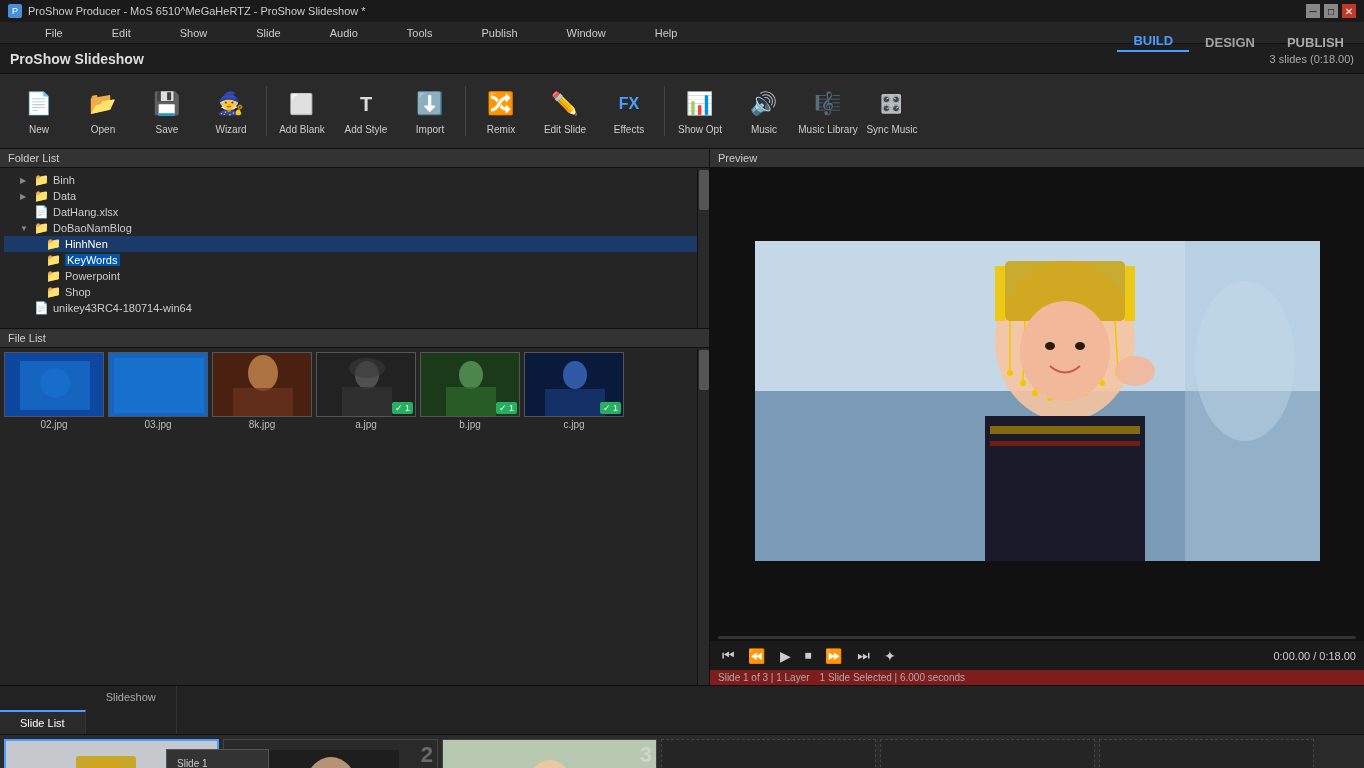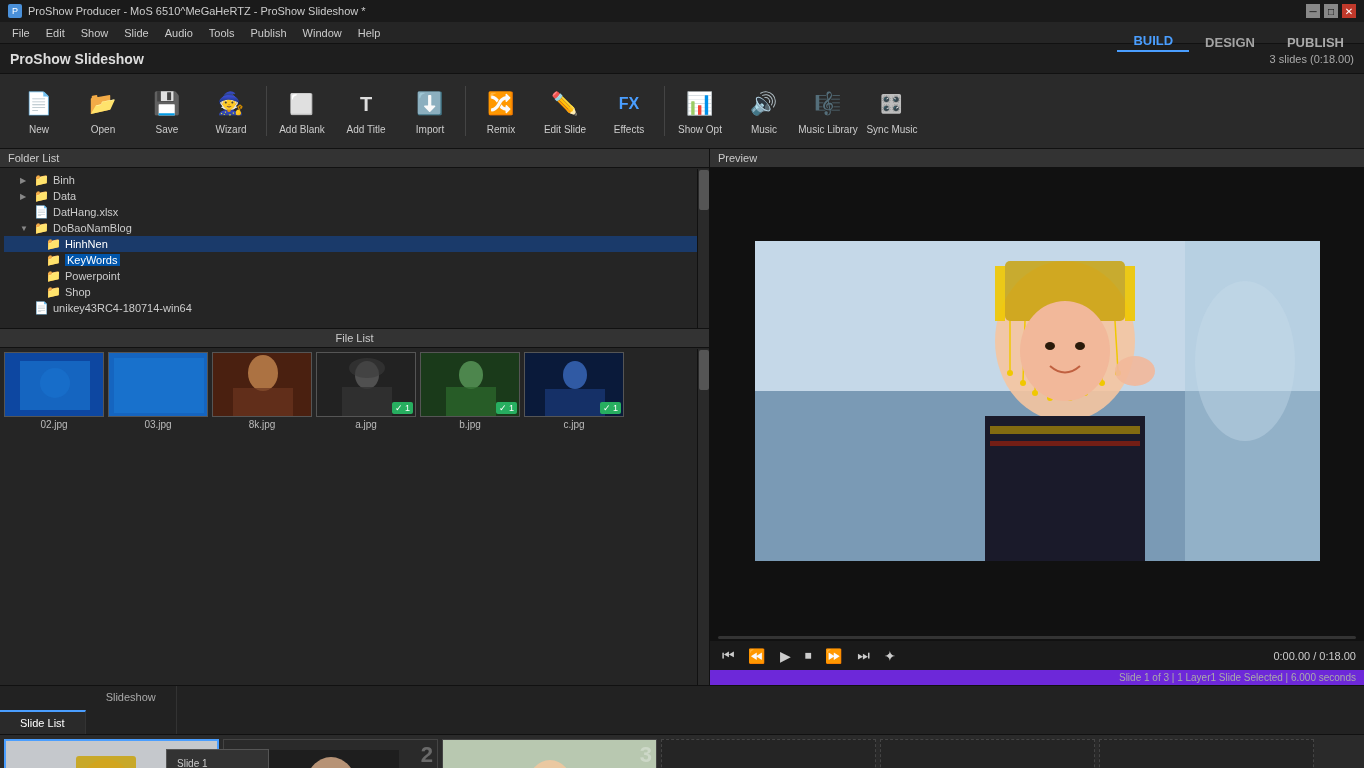--- a/index.html
+++ b/index.html
@@ -11,21 +11,21 @@
     #title-bar-icon { width: 14px; height: 14px; background: #4a90d9; border-radius: 2px; display: flex; align-items: center; justify-content: center; font-size: 9px; color: white; }
     #title-bar-text { font-size: 11px; color: #ccc; }
     #title-bar-controls { display: flex; gap: 4px; }
     .title-btn { width: 14px; height: 14px; border: none; cursor: pointer; font-size: 10px; display: flex; align-items: center; justify-content: center; }
     .title-btn.minimize { background: #888; color: #000; }
     .title-btn.maximize { background: #888; color: #000; }
     .title-btn.close { background: #c0392b; color: white; }
 
     
     #menu-bar { background: #252525; height: 22px; display: flex; align-items: center; padding: 0 4px; border-bottom: 1px solid #111; }
-    .menu-item { padding: 2px 8px; color: #ccc; cursor: pointer; font-size: 11px; }
+    .menu-item { padding: 2px 8px; color: #ccc; cursor: pointer; font-size: 11px; margin-left: 33px; }
     
     #top-nav-right { margin-left: auto; display: flex; align-items: flex-end; }
     .nav-btn { padding: 2px 16px; font-size: 13px; font-weight: bold; cursor: pointer; }
     .nav-btn.build { color: #4a9eff; border-bottom: 2px solid #4a9eff; }
     .nav-btn.design { color: #a3a3a3; margin-top: 20px; }
     .nav-btn.publish { color: #aaa; }
 
     
     #app-header { background: #1e1e1e; height: 30px; display: flex; align-items: center; justify-content: space-between; padding: 0 10px; border-bottom: 1px solid #111; }
     #app-title { color: #ddd; font-size: 14px; font-weight: bold; }
@@ -52,42 +52,42 @@
     .tree-arrow { color: #888; font-size: 8px; width: 10px; }
     .tree-icon { font-size: 12px; }
     .tree-label { font-size: 11px; color: #ccc; }
     .tree-label.selected { background: #0055aa; color: white; padding: 0 2px; }
     .tree-item.indent1 { padding-left: 16px; }
     .tree-item.indent2 { padding-left: 28px; }
     .scroll-thumb { width: 10px; height: 40px; background: #555; margin: 1px; border-radius: 2px; }
 
     
     #file-list { flex: 1; background: #252525; position: relative; overflow: hidden; }
-    #file-list-header { background: #333; padding: 3px 8px; font-size: 11px; color: #ccc; border-bottom: 1px solid #111; text-align: center; }
+    #file-list-header { background: #333; padding: 3px 8px; font-size: 11px; color: #ccc; border-bottom: 1px solid #111; }
     #file-grid { display: flex; flex-wrap: wrap; padding: 4px; gap: 4px; overflow: hidden; }
     .file-thumb { display: flex; flex-direction: column; align-items: center; width: 100px; cursor: pointer; }
     .thumb-img { width: 100px; height: 65px; background: #444; position: relative; overflow: hidden; border: 1px solid #555; }
     .thumb-check { position: absolute; bottom: 2px; right: 2px; background: #27ae60; color: white; font-size: 9px; padding: 1px 3px; border-radius: 2px; }
     .thumb-label { font-size: 10px; color: #bbb; margin-top: 2px; text-align: center; }
 
     
     .thumb-dark { background: #1a1a2e; }
     .thumb-blue1 { background: #1565c0; }
     .thumb-blue2 { background: #1976d2; }
 
     
     #right-panel { flex: 1; background: #1e1e1e; display: flex; flex-direction: column; }
     #preview-header { background: #333; padding: 3px 8px; font-size: 11px; color: #ccc; border-bottom: 1px solid #111; }
     #preview-area { flex: 1; display: flex; align-items: center; justify-content: center; background: #111; position: relative; overflow: hidden; }
     #preview-img { width: 565px; height: 320px; object-fit: cover; position: relative; overflow: hidden; }
 
     #preview-controls { background: #1a1a1a; padding: 4px 8px; display: flex; align-items: center; gap: 6px; }
     .ctrl-btn { color: #ccc; font-size: 14px; cursor: pointer; background: none; border: none; padding: 2px 4px; }
     .time-display { color: #ccc; font-size: 11px; margin-left: auto; }
-    #preview-status { background: #6d28d9; padding: 2px 8px; display: flex; justify-content: flex-end; }
+    #preview-status { background: #7f1d1d; padding: 2px 8px; display: flex; justify-content: flex-start; gap: 10px; }
     .status-text { color: #aaa; font-size: 10px; }
 
     
     #bottom-area { height: 220px; background: #2a2a2a; border-top: 1px solid #111; display: flex; flex-direction: column; }
     #slide-tabs { display: flex; background: #222; border-bottom: 1px solid #111; }
     .slide-tab { padding: 5px 20px; font-size: 11px; color: #aaa; cursor: pointer; border-right: 1px solid #333; }
     .slide-tab.active { background: #2a2a2a; color: white; border-top: 2px solid #4a9eff; margin-top: 24px; }
 
     #slide-list-area { display: flex; padding: 4px; gap: 4px; overflow: hidden; flex: 1; }
     .slide-item { position: relative; width: 215px; height: 155px; background: #1e1e1e; border: 1px solid #444; cursor: pointer; flex-shrink: 0; }
@@ -156,21 +156,21 @@
     <div class="tool-icon">🧙</div>
     <span class="tool-label">Wizard</span>
   </button>
   <div class="toolbar-sep"></div>
   <button class="tool-btn">
     <div class="tool-icon" style="font-size:20px;">⬜</div>
     <span class="tool-label">Add Blank</span>
   </button>
   <button class="tool-btn">
     <div class="tool-icon" style="font-size:20px; font-weight:bold; color:#ddd;">T</div>
-    <span class="tool-label">Add Title</span>
+    <span class="tool-label">Add Style</span>
   </button>
   <button class="tool-btn">
     <div class="tool-icon">⬇️</div>
     <span class="tool-label">Import</span>
   </button>
   <div class="toolbar-sep"></div>
   <button class="tool-btn">
     <div class="tool-icon">🔀</div>
     <span class="tool-label">Remix</span>
   </button>

